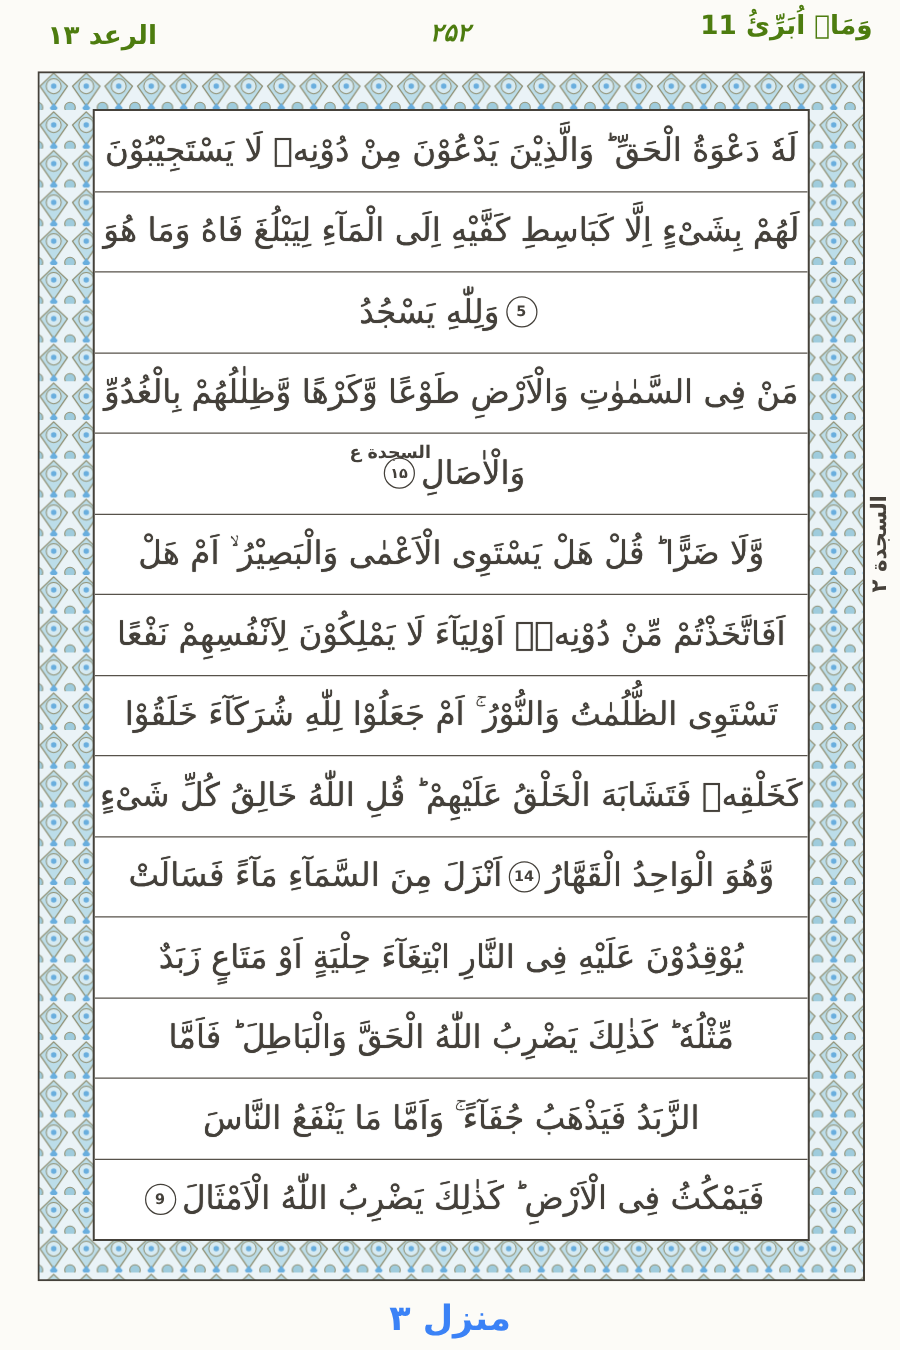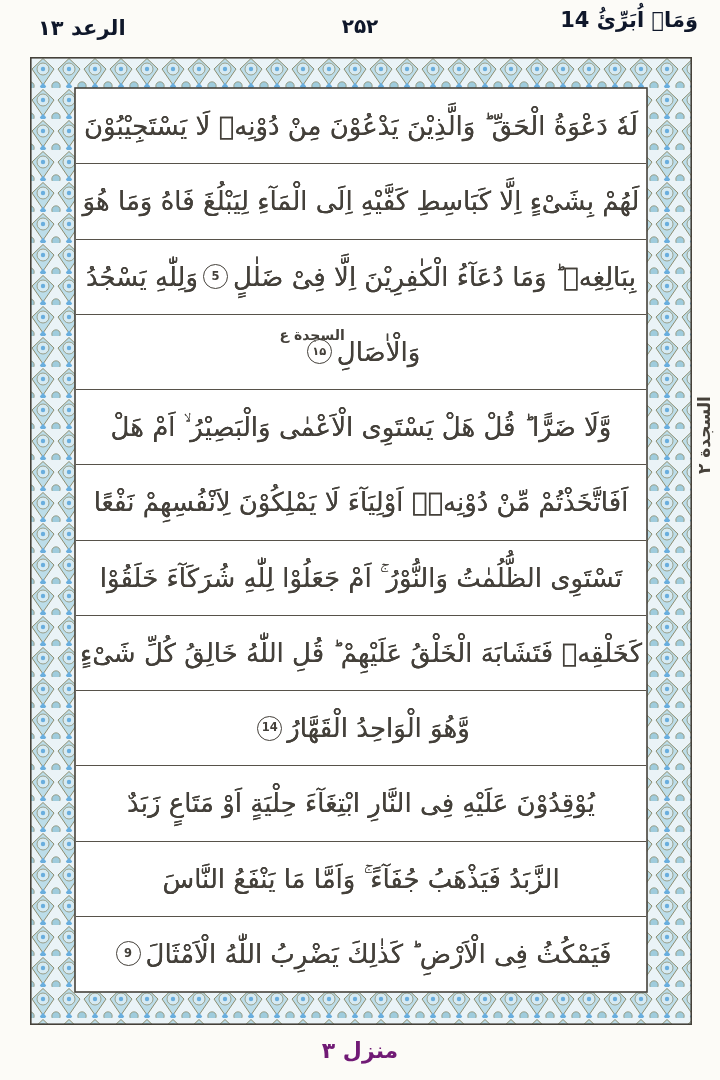--- a/index.html
+++ b/index.html
@@ -3,23 +3,23 @@
 <meta charset="utf-8">
 <style>
   html,body{margin:0;padding:0;}
   body{
     width:720px;height:1080px;position:relative;overflow:hidden;
     background:#fcfbf7;
     font-family:"DejaVu Sans","Liberation Sans",sans-serif;
     color:#3f3b35;
   }
   
-  .hdr-label{position:absolute;font-size:21px;font-weight:bold;direction:rtl;color:#0f172a;}
+  .hdr-label{position:absolute;font-size:21px;font-weight:bold;direction:rtl;color:#4d7c0f;}
   .hdr-surah{left:38px;top:16px;}
-  .hdr-page{left:50%;top:14px;transform:translateX(-50%);font-size:20px;}
+  .hdr-page{left:50%;top:14px;transform:translateX(-50%);font-size:20px;font-style:italic;}
   .hdr-juz{right:22px;top:8px;}
   
   .frame{position:absolute;left:30px;top:57px;width:662px;height:968px;}
   .frame svg{display:block;}
   
   .lines{
     position:absolute;left:76px;top:89px;width:570px;height:902px;
     display:flex;flex-direction:column;direction:rtl;
   }
   .text-line{
@@ -42,30 +42,30 @@
     white-space:nowrap;color:#44403a;
   }
   
   .side-label{
     position:absolute;left:694px;top:474px;transform:rotate(-90deg);
     transform-origin:0 0;font-size:17px;font-weight:bold;direction:rtl;
     white-space:nowrap;color:#46413a;
   }
   .footer-label{
     position:absolute;left:50%;top:1038px;transform:translateX(-50%);
-    font-size:22px;font-weight:bold;direction:rtl;color:#701a75;
+    font-size:28px;font-weight:bold;direction:rtl;color:#3b82f6;
   }
 </style>
 </head>
 <body>
 
 <div>
   <div class="hdr-label hdr-surah">الرعد ۱۳</div>
   <div class="hdr-label hdr-page">۲۵۲</div>
-  <div class="hdr-label hdr-juz">وَمَاۤ اُبَرِّئُ 14</div>
+  <div class="hdr-label hdr-juz">وَمَاۤ اُبَرِّئُ 11</div>
 </div>
 
 <div class="frame">
   <svg width="662" height="968" xmlns="http://www.w3.org/2000/svg">
     <defs>
       <pattern id="orn" width="26" height="31" patternUnits="userSpaceOnUse">
         <rect width="26" height="31" fill="#eaf3f7"></rect>
         <path d="M13,1.5 L24,12 L13,28 L2,12 Z" fill="#bcdde9" stroke="#8d8d6f" stroke-width="1"></path>
         <circle cx="13" cy="12" r="6" fill="#d6eaf2" stroke="#8d8d6f" stroke-width="0.8"></circle>
         <circle cx="13" cy="12" r="2.2" fill="#69aede"></circle>
@@ -81,46 +81,52 @@
 </div>
 
 <div class="lines">
     <div class="text-line">
       <span class="ayah-text">لَهٗ دَعْوَةُ الْحَقِّ ؕ وَالَّذِيْنَ يَدْعُوْنَ مِنْ دُوْنِهٖ لَا يَسْتَجِيْبُوْنَ</span>
     </div>
     <div class="text-line">
       <span class="ayah-text">لَهُمْ بِشَىْءٍ اِلَّا كَبَاسِطِ كَفَّيْهِ اِلَى الْمَآءِ لِيَبْلُغَ فَاهُ وَمَا هُوَ</span>
     </div>
     <div class="text-line">
-      <span class="ayah-text">بِبَالِغِهٖ ؕ وَمَا دُعَآءُ الْكٰفِرِيْنَ اِلَّا فِىْ ضَلٰلٍ</span>
       <span class="ayah-marker">5</span>
       <span class="ayah-text">وَلِلّٰهِ يَسْجُدُ</span>
+    </div>
+    <div class="text-line">
+      <span class="ayah-text">مَنْ فِى السَّمٰوٰتِ وَالْاَرْضِ طَوْعًا وَّكَرْهًا وَّظِلٰلُهُمْ بِالْغُدُوِّ</span>
     </div>
     <div class="text-line">
       <span class="ayah-text">وَالْاٰصَالِ</span>
       <span class="ayah-marker">۱۵<span class="sajdah-note">السجدة ع</span></span>
     </div>
     <div class="text-line">
       <span class="ayah-text">وَّلَا ضَرًّا ؕ قُلْ هَلْ يَسْتَوِى الْاَعْمٰى وَالْبَصِيْرُ ۙ اَمْ هَلْ</span>
     </div>
     <div class="text-line">
       <span class="ayah-text">اَفَاتَّخَذْتُمْ مِّنْ دُوْنِهٖۤ اَوْلِيَآءَ لَا يَمْلِكُوْنَ لِاَنْفُسِهِمْ نَفْعًا</span>
     </div>
     <div class="text-line">
       <span class="ayah-text">تَسْتَوِى الظُّلُمٰتُ وَالنُّوْرُ ۚ اَمْ جَعَلُوْا لِلّٰهِ شُرَكَآءَ خَلَقُوْا</span>
     </div>
     <div class="text-line">
       <span class="ayah-text">كَخَلْقِهٖ فَتَشَابَهَ الْخَلْقُ عَلَيْهِمْ ؕ قُلِ اللّٰهُ خَالِقُ كُلِّ شَىْءٍ</span>
     </div>
     <div class="text-line">
       <span class="ayah-text">وَّهُوَ الْوَاحِدُ الْقَهَّارُ</span>
       <span class="ayah-marker">14</span>
+      <span class="ayah-text">اَنْزَلَ مِنَ السَّمَآءِ مَآءً فَسَالَتْ</span>
     </div>
     <div class="text-line">
       <span class="ayah-text">يُوْقِدُوْنَ عَلَيْهِ فِى النَّارِ ابْتِغَآءَ حِلْيَةٍ اَوْ مَتَاعٍ زَبَدٌ</span>
+    </div>
+    <div class="text-line">
+      <span class="ayah-text">مِّثْلُهٗ ؕ كَذٰلِكَ يَضْرِبُ اللّٰهُ الْحَقَّ وَالْبَاطِلَ ؕ فَاَمَّا</span>
     </div>
     <div class="text-line">
       <span class="ayah-text">الزَّبَدُ فَيَذْهَبُ جُفَآءً ۚ وَاَمَّا مَا يَنْفَعُ النَّاسَ</span>
     </div>
     <div class="text-line indent">
       <span class="ayah-text">فَيَمْكُثُ فِى الْاَرْضِ ؕ كَذٰلِكَ يَضْرِبُ اللّٰهُ الْاَمْثَالَ</span>
       <span class="ayah-marker">9</span>
     </div>
   </div>
 

